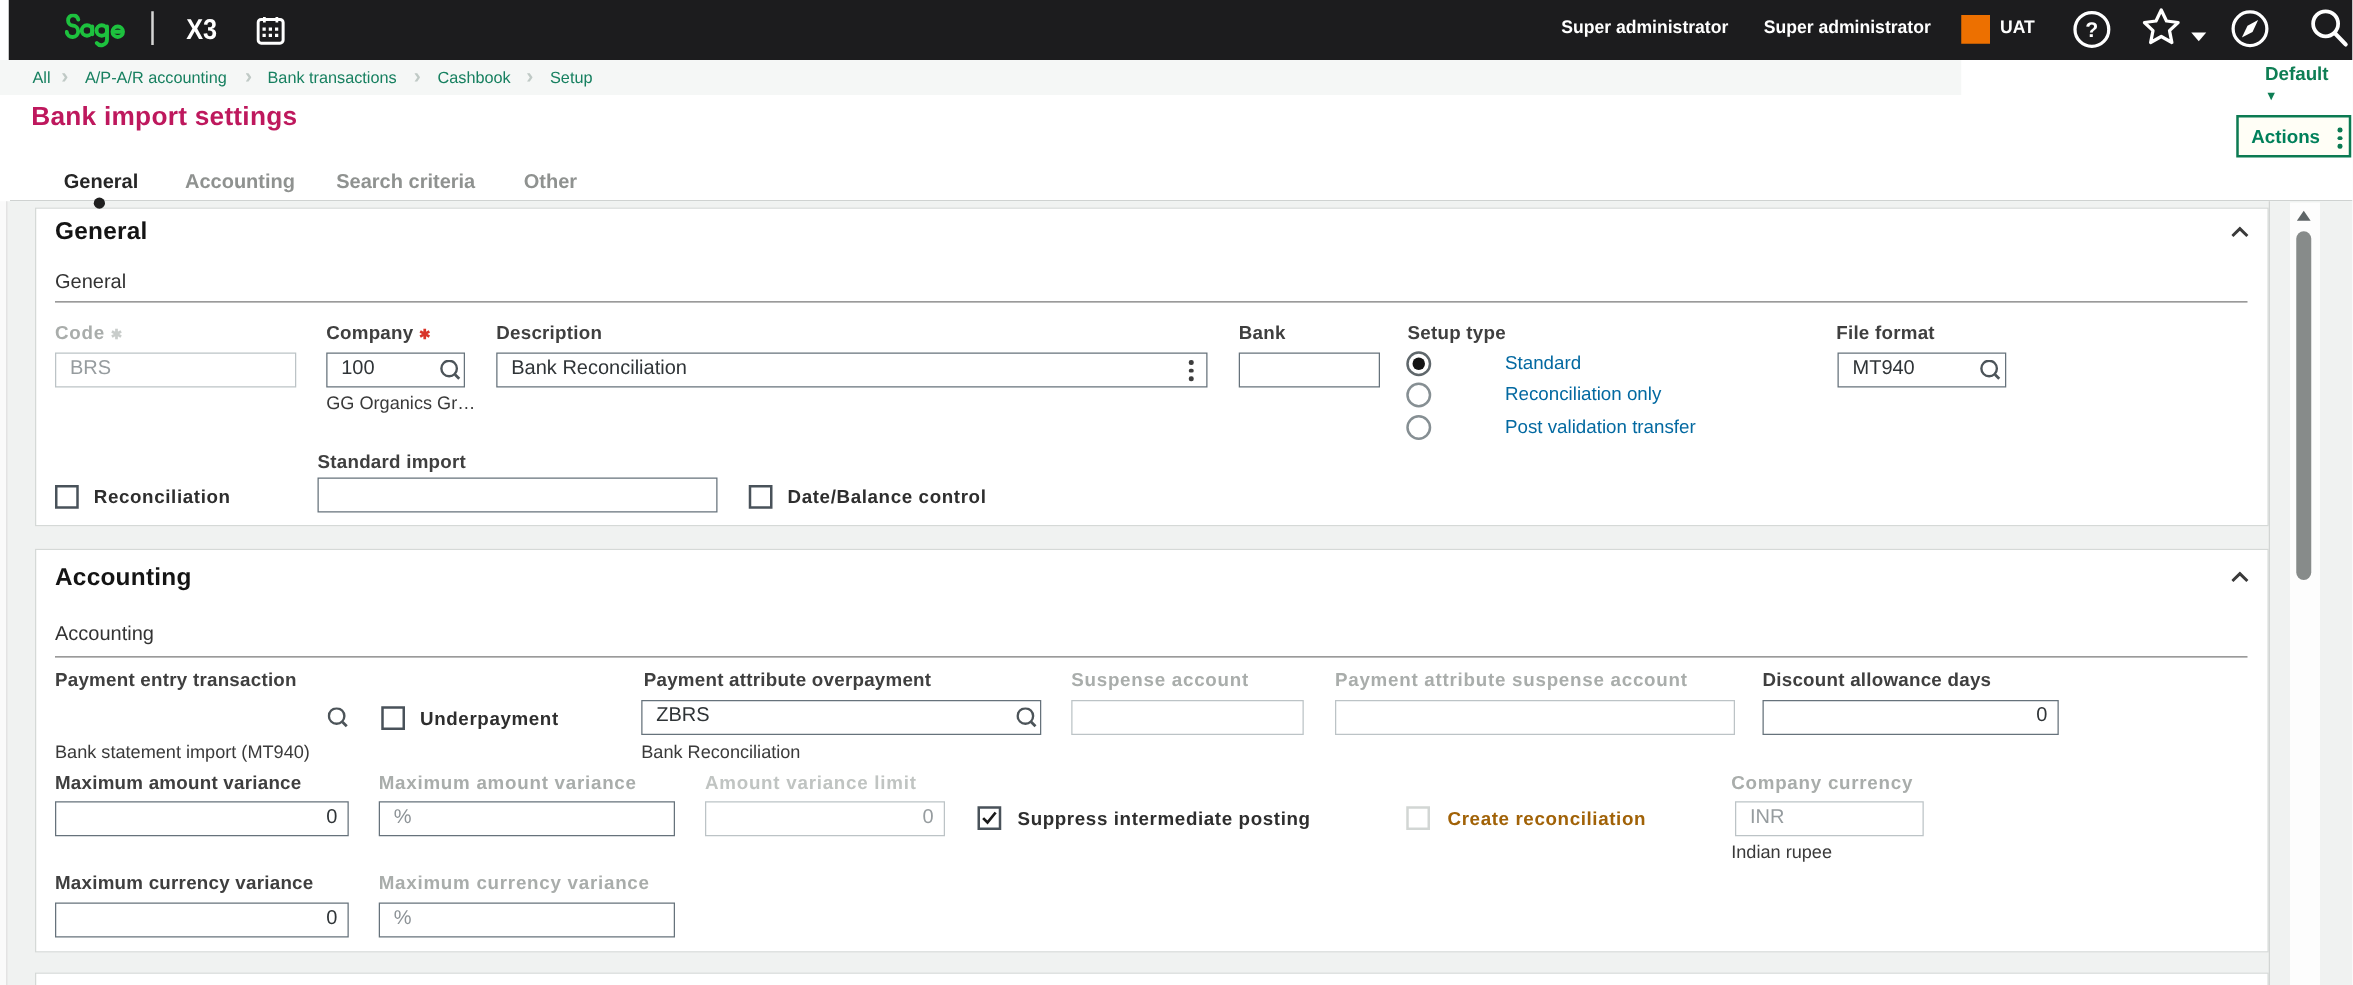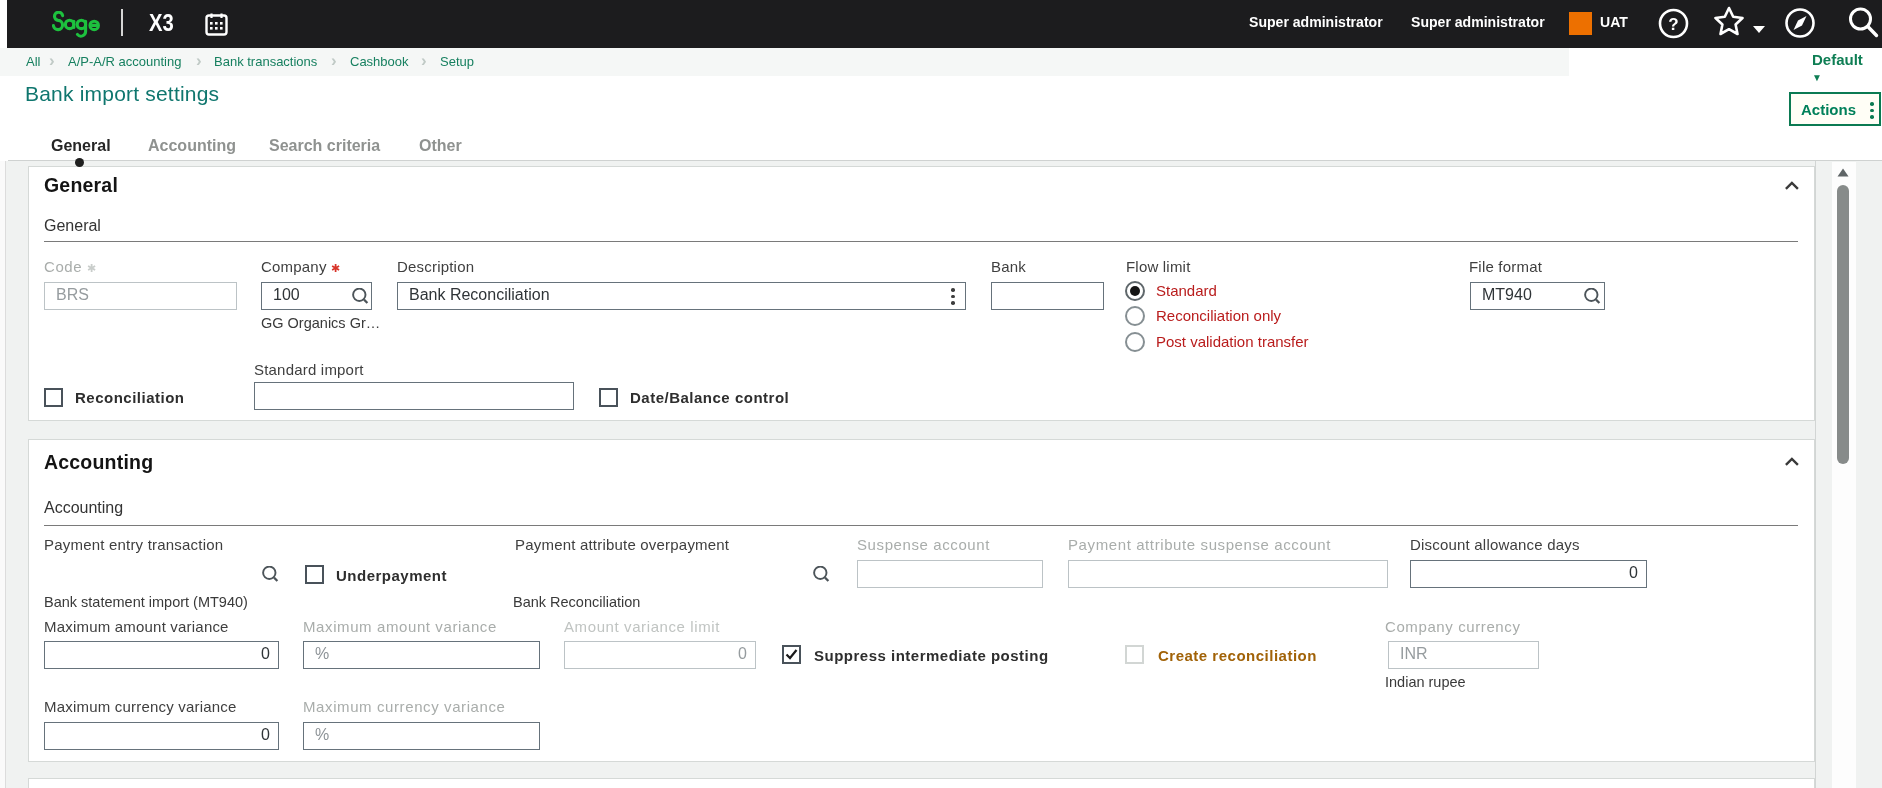--- a/index.html
+++ b/index.html
@@ -16,56 +16,56 @@
 #uatsq { position:absolute; left:1562px; top:12px; width:23px; height:23px; background:#ed7000; }
 #uat { left:1593px; top:15px; font-size:14.5px; }
 
 
 #crumb { position:absolute; left:0; top:48px; width:1569px; height:28px; background:#f5f7f6; font-size:13px; }
 #crumb span.lnk { position:absolute; top:6px; color:#178060; white-space:nowrap; }
 #crumb span.sep { position:absolute; top:3px; color:#c0cac6; font-weight:bold; font-size:17px; }
 #default { position:absolute; top:3px; left:1812px; color:#0e7e54; font-weight:bold; font-size:15px; }
 
 
-#title { position:absolute; left:25px; top:82px; font-size:21px; font-weight:normal; color:#0f766e; letter-spacing:0.2px; }
+#title { position:absolute; left:25px; top:82px; font-size:21px; font-weight:bold; color:#be185d; letter-spacing:0.2px; }
 #actions { position:absolute; left:1789px; top:92px; width:92px; height:34px; background:#fffef6;
   border:2px solid #0b7a52; color:#00805a; font-weight:bold; font-size:15px; }
 #actions .t { position:absolute; left:10px; top:7px; }
 .vdots { display:inline-block; width:4px; }
 .vdots i { display:block; width:3.6px; height:3.6px; border-radius:50%; background:#0b7a52; margin:0 0 3px 0; }
 
 
 .tab { position:absolute; top:137px; font-size:16px; font-weight:bold; color:#8f9290; white-space:nowrap; }
 .tab.on { color:#262626; }
 #tabline { position:absolute; left:8px; top:160px; width:1874px; height:1px; background:#cfd2d1; }
 #tabdot { position:absolute; left:75px; top:158px; width:9px; height:9px; border-radius:50%; background:#1f1f1f; z-index:6; }
 
 
 #main { position:absolute; left:6px; top:161px; width:1876px; height:627px; background:#f0f2f1; }
 #lstrip { position:absolute; left:0; top:161px; width:6px; height:627px; background:#fafafa; border-right:1px solid #dcdcdc; }
 .panel { position:absolute; left:28px; background:#fff; border:1px solid #d5d9d7; width:1787px; }
 .h2 { position:absolute; font-size:19.5px; font-weight:bold; color:#141414; letter-spacing:0.2px; }
 .sub { position:absolute; font-size:16px; color:#333; }
 .rule { position:absolute; height:1px; background:#7a7a7a; }
-.lbl { position:absolute; font-size:15px; font-weight:normal; color:#3f3f3f; white-space:nowrap; letter-spacing:0.2px;text-align:right; }
+.lbl { position:absolute; font-size:15px; font-weight:bold; color:#3f3f3f; white-space:nowrap; letter-spacing:0.2px;text-align:right; }
 .lbl.gr { color:#a9adab; letter-spacing:0.6px; }
 .lbl.gr2 { color:#c0c4c2; letter-spacing:0.6px; }
 .inp { position:absolute; height:28px; background:#fff; border:1px solid #66727b;
   font-size:16px; color:#2f3437; padding:3px 8px 0 11px; white-space:nowrap; }
 .inp.dis { border-color:#bcc3c6; color:#969c9f; }
 .inp.num { text-align:right; }
 .hint { position:absolute; font-size:14.5px; color:#3a3a3a; white-space:nowrap; }
 .cb { position:absolute; width:19px; height:19px; border:2px solid #49525a; background:#fff; }
 .cb.dis { border-color:#d2d6d4; }
 .cblbl { position:absolute; font-size:15px; font-weight:bold; color:#2e2e2e; white-space:nowrap; letter-spacing:0.5px; }
 .cblbl.gr { color:#a16207; }
 .radio { position:absolute; width:20px; height:20px; border-radius:50%; border:2px solid #868f93; background:#fff; }
 .radio.on { border-color:#5f676b; }
 .radio.on i { display:block; width:10px; height:10px; border-radius:50%; background:#141414; margin:3px; }
-.rlbl { position:absolute; font-size:15px; color:#b91c1c; white-space:nowrap; }
+.rlbl { position:absolute; font-size:15px; color:#0369a1; white-space:nowrap;margin-left:48px; }
 .mag { position:absolute; }
 .chev { position:absolute; }
 
 
 #sbtrack { position:absolute; left:1832px; top:162px; width:24px; height:626px; background:#fdfdfd; }
 #redge { position:absolute; left:1815px; top:161px; width:1px; height:627px; background:#d2d5d4; }
 #sbthumb { position:absolute; left:1837px; top:185px; width:12px; height:279px; border-radius:6px; background:#878b8a; }
 </style>
 </head>
 <body>
@@ -162,21 +162,21 @@
     <svg class="chev" style="left:1756px;top:14px" width="16" height="10" viewBox="0 0 16 10">
       <path d="M 0.9 7.8 L 6.9 1.9 L 12.9 7.8" fill="none" stroke="#3a3a3a" stroke-width="2.4"></path>
     </svg>
     <div class="sub" style="left:15px;top:50px">General</div>
     <div class="rule" style="left:15px;top:74px;width:1754px"></div>
 
     <div class="lbl gr" style="left:15px;top:91px">Code <span style="color:#c9cdcb;font-size:11px">✱</span></div>
     <div class="lbl" style="left:232px;top:91px">Company <span style="color:#d8352a;font-size:11px">✱</span></div>
     <div class="lbl" style="left:368px;top:91px">Description</div>
     <div class="lbl" style="left:962px;top:91px">Bank</div>
-    <div class="lbl" style="left:1097px;top:91px">Flow limit</div>
+    <div class="lbl" style="left:1097px;top:91px">Setup type</div>
     <div class="lbl" style="left:1440px;top:91px">File format</div>
 
     <div class="inp dis" style="left:15px;top:115px;width:193px">BRS</div>
     <div class="inp" style="left:232px;top:115px;width:111px">100</div>
     <svg class="mag" style="left:323px;top:121px" width="18" height="18" viewBox="0 0 18 18">
       <circle cx="7.3" cy="6.8" r="6.2" fill="none" stroke="#4c5459" stroke-width="1.9"></circle>
       <line x1="12" y1="11.6" x2="15.4" y2="15" stroke="#4c5459" stroke-width="2.2"></line>
     </svg>
     <div class="inp" style="left:368px;top:115px;width:569px">Bank Reconciliation</div>
     <div class="vdots" style="position:absolute;left:922px;top:121px">
@@ -222,20 +222,21 @@
     <div class="lbl gr" style="left:828px;top:96px">Suspense account</div>
     <div class="lbl gr" style="left:1039px;top:96px">Payment attribute suspense account</div>
     <div class="lbl" style="left:1381px;top:96px">Discount allowance days</div>
 
     <svg class="mag" style="left:233px;top:126px" width="18" height="18" viewBox="0 0 18 18">
       <circle cx="7.3" cy="6.8" r="6.2" fill="none" stroke="#4c5459" stroke-width="1.9"></circle>
       <line x1="12" y1="11.6" x2="15.4" y2="15" stroke="#4c5459" stroke-width="2.2"></line>
     </svg>
     <div class="cb" style="left:276px;top:125px"></div>
     <div class="cblbl" style="left:307px;top:127px">Underpayment</div>
+    <div class="inp" style="left:484px;top:120px;width:320px">ZBRS</div>
     <svg class="mag" style="left:784px;top:126px" width="18" height="18" viewBox="0 0 18 18">
       <circle cx="7.3" cy="6.8" r="6.2" fill="none" stroke="#4c5459" stroke-width="1.9"></circle>
       <line x1="12" y1="11.6" x2="15.4" y2="15" stroke="#4c5459" stroke-width="2.2"></line>
     </svg>
     <div class="inp dis" style="left:828px;top:120px;width:186px"></div>
     <div class="inp dis" style="left:1039px;top:120px;width:320px"></div>
     <div class="inp num" style="left:1381px;top:120px;width:237px">0</div>
 
     <div class="hint" style="left:15px;top:154px">Bank statement import (MT940)</div>
     <div class="hint" style="left:484px;top:154px">Bank Reconciliation</div>

